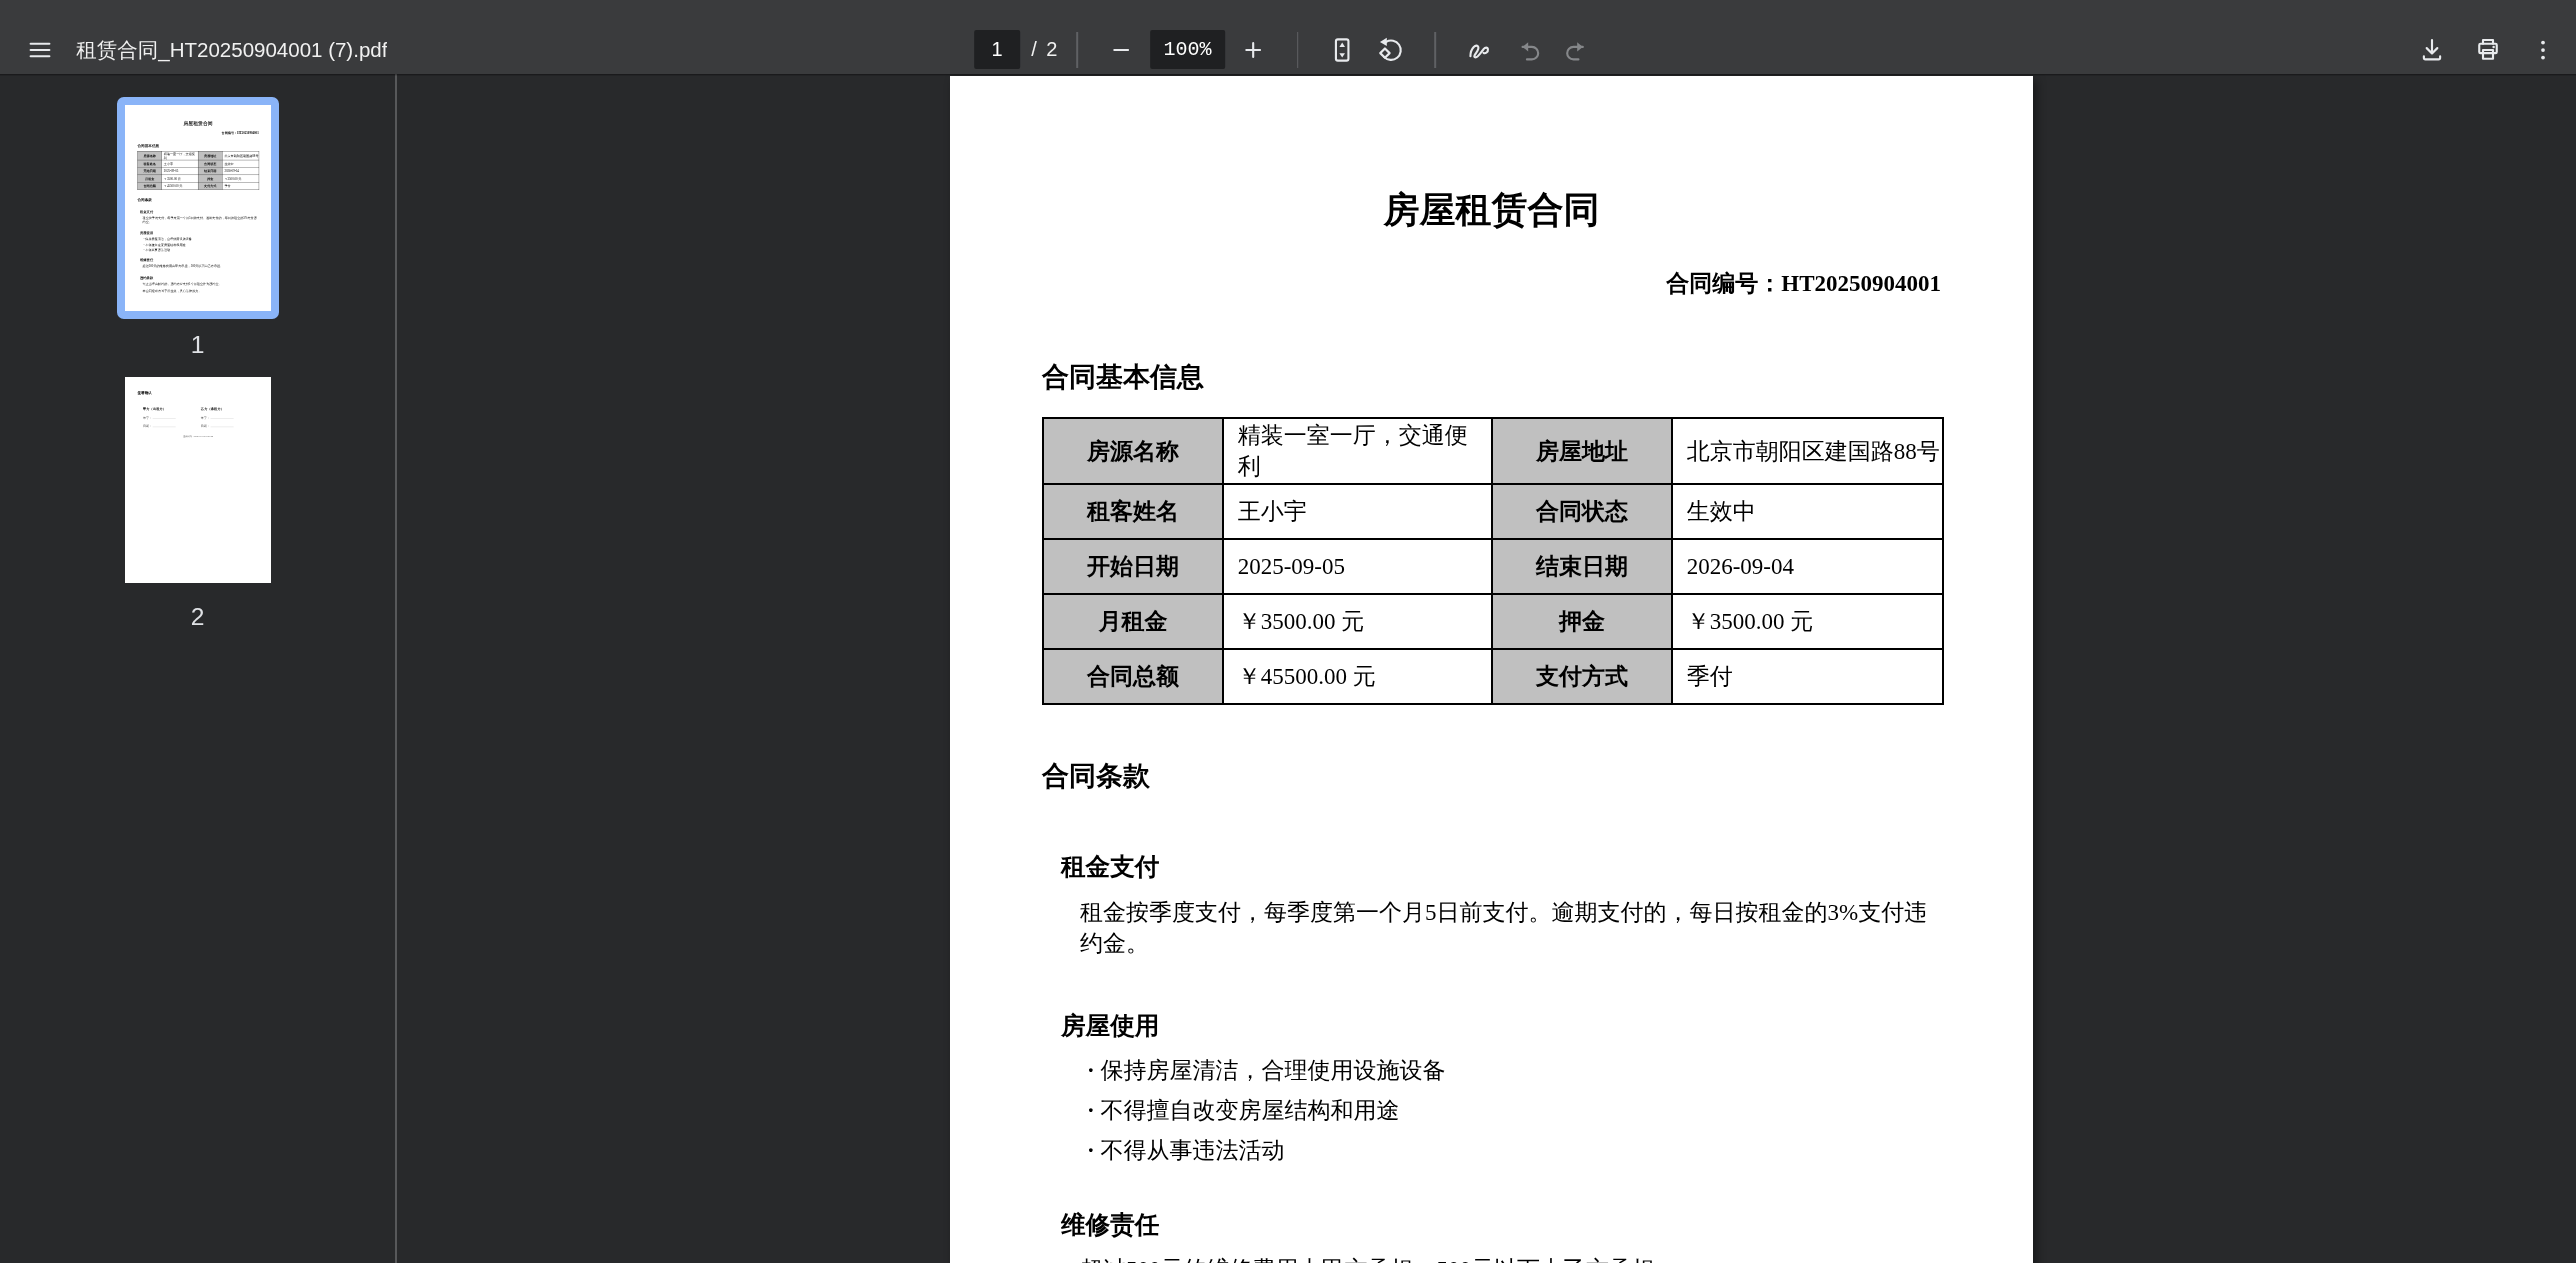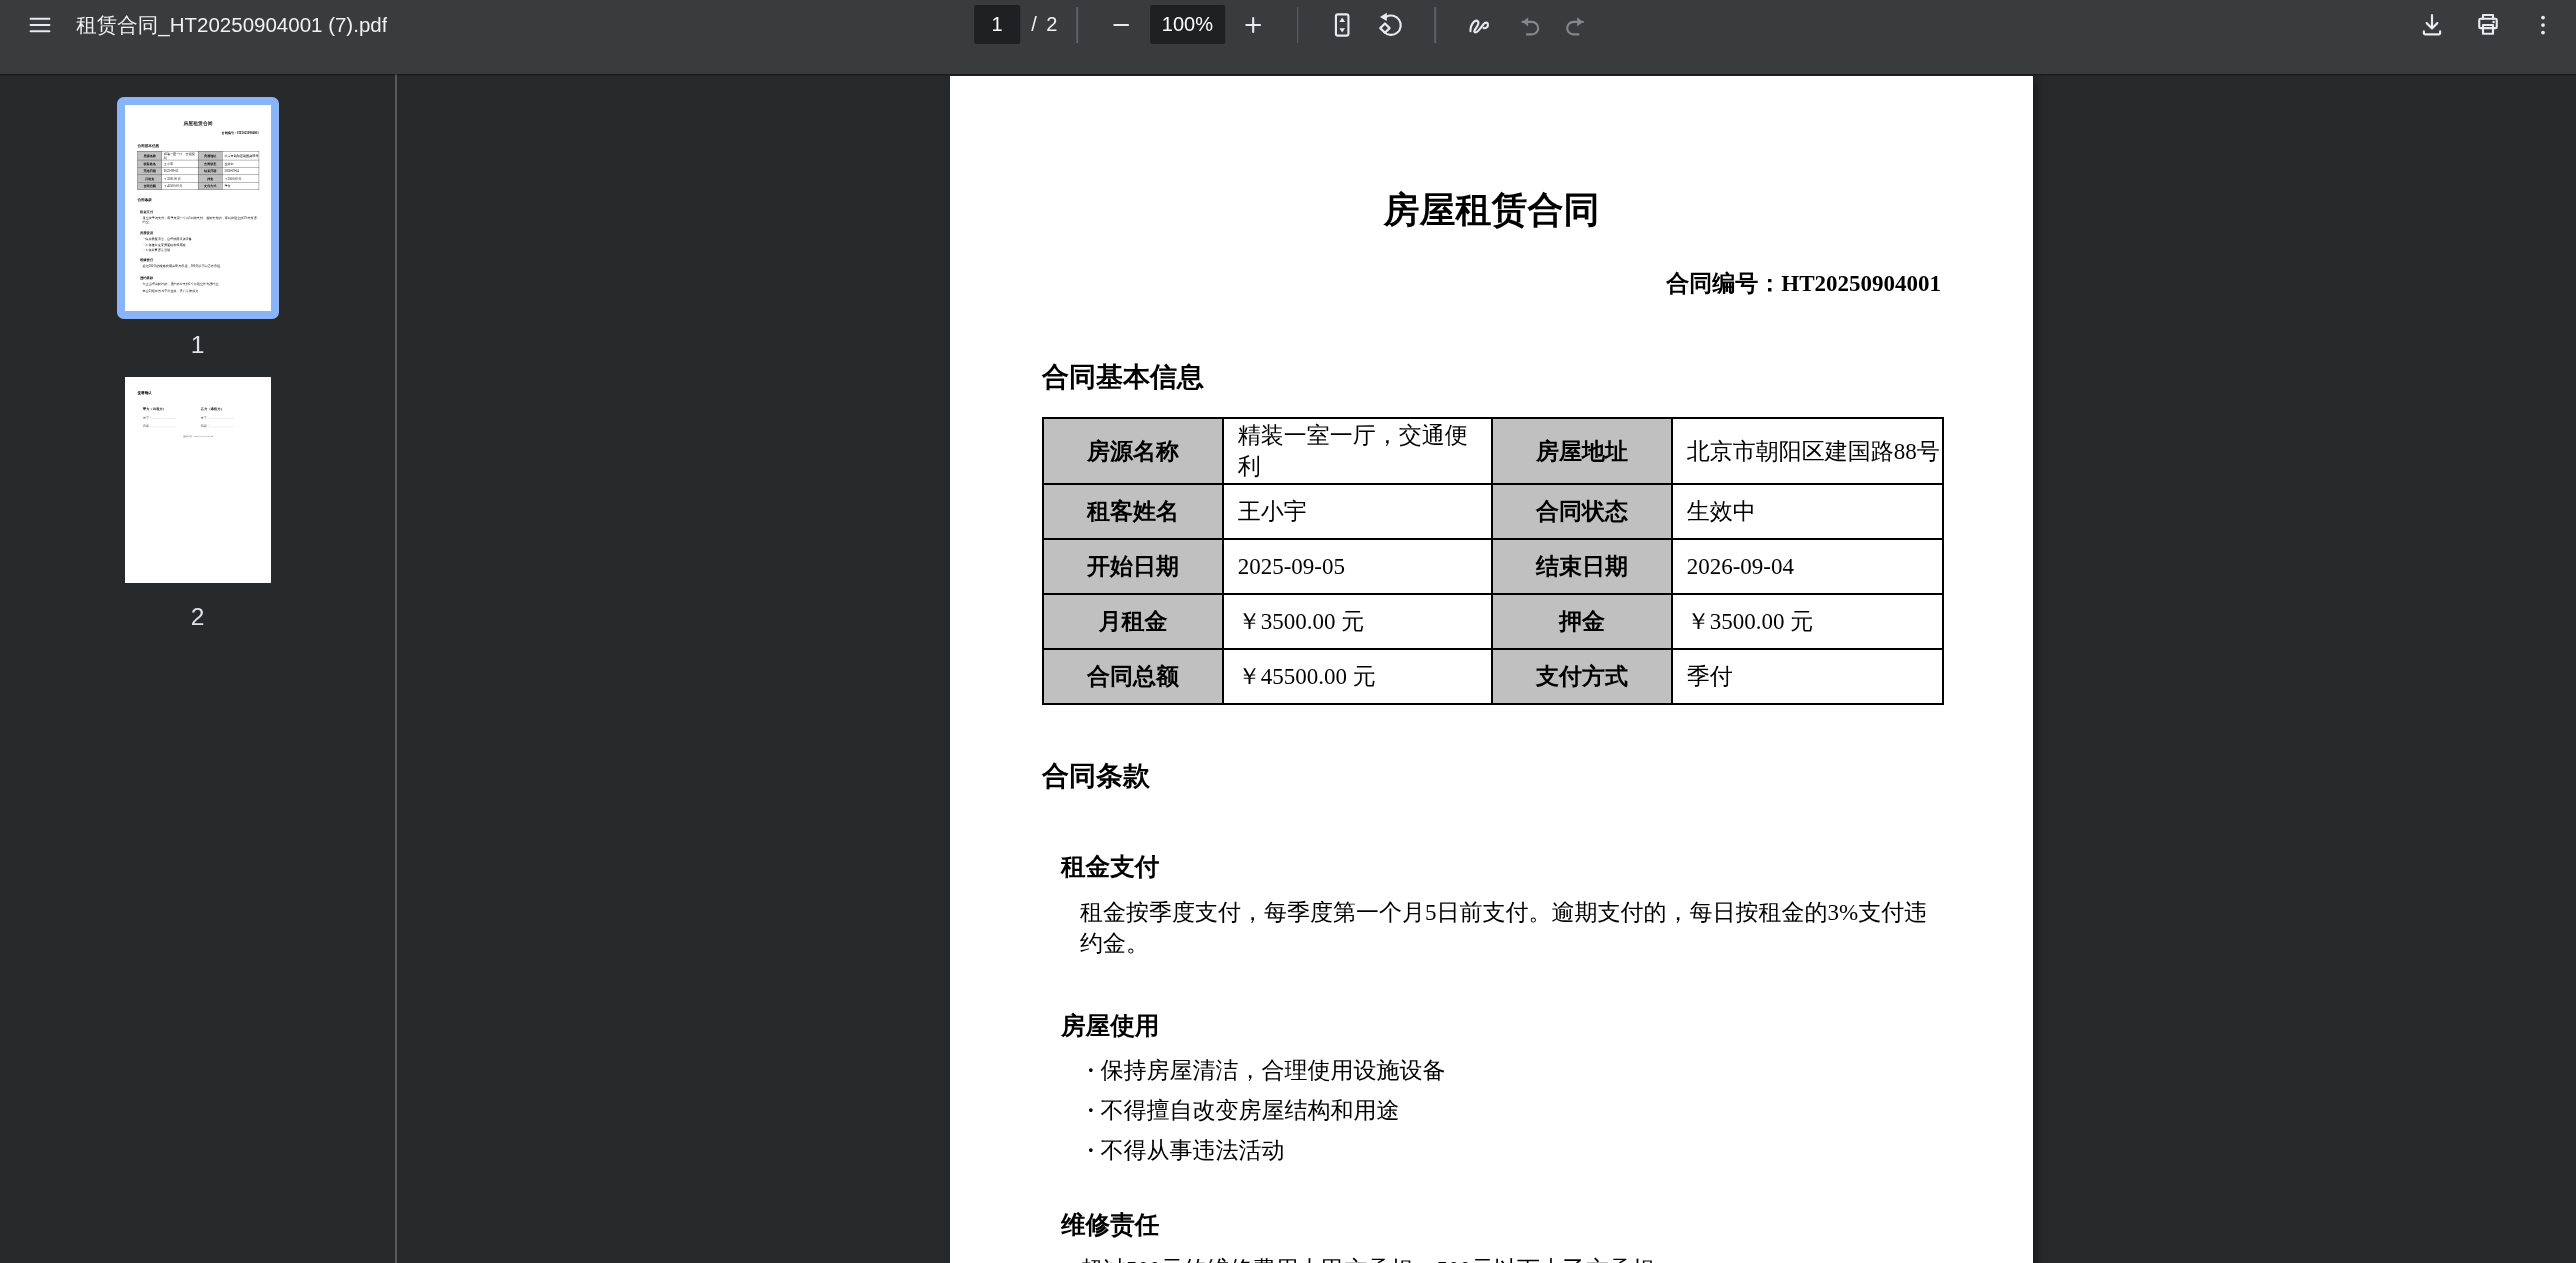--- a/index.html
+++ b/index.html
@@ -3,21 +3,21 @@
 <meta charset="utf-8">
 <style>
   html,body{margin:0;padding:0;}
   body{
     width:2576px;height:1263px;overflow:hidden;position:relative;
     background:#28292b;font-family:"Liberation Sans",sans-serif;
   }
   
   .toolbar{
     position:relative;height:74px;background:#3a3b3d;
-    display:flex;align-items:flex-start;color:#f1f1f1;
+    display:flex;align-items:flex-end;color:#f1f1f1;
     box-shadow:0 1.4px 0 rgba(0,0,0,.35);z-index:10;
   }
   .tb-left{display:flex;align-items:center;gap:12.3px;padding-left:15px;min-width:0;}
   .tb-center{position:absolute;left:50%;transform:translateX(-50%);display:flex;align-items:center;}
   .tb-right{margin-left:auto;display:flex;align-items:center;gap:6.8px;padding-right:8.2px;}
   .icon-btn{
     width:49px;height:49px;border:none;background:transparent;border-radius:50%;
     display:flex;align-items:center;justify-content:center;cursor:pointer;flex:0 0 auto;padding:0;
   }
   .icon-btn svg{display:block;}
@@ -28,21 +28,21 @@
   .doc-title{
     font-size:20.5px;color:#f1f1f1;white-space:nowrap;overflow:hidden;
     text-overflow:ellipsis;max-width:615px;
   }
   .tb-input{
     background:#1f2022;border:none;border-radius:2px;color:#fff;
     font-size:20px;font-family:"Liberation Sans",sans-serif;text-align:center;
     height:37px;outline:none;
   }
   #page-input{width:42px;}
-  #zoom-input{width:71px;}
+  #zoom-input{width:71px;font-family:Liberation Mono, monospace;}
   .pg-sep{font-size:20px;margin:0 9.6px 0 11px;color:#f1f1f1;}
   .pg-total{font-size:20px;color:#f1f1f1;}
   .v-sep{width:1.4px;height:36px;background:#5f6164;margin:0 19px;flex:0 0 auto;}
   .sm-gap{width:4.1px;}
   
   .sidebar{
     position:absolute;left:0;top:74px;width:395px;height:1189px;
     border-right:2px solid #57585a;background:#28292b;overflow:hidden;
   }
   .thumb{width:146px;margin:0 auto;border:8.2px solid transparent;border-radius:6.8px;cursor:pointer;}

